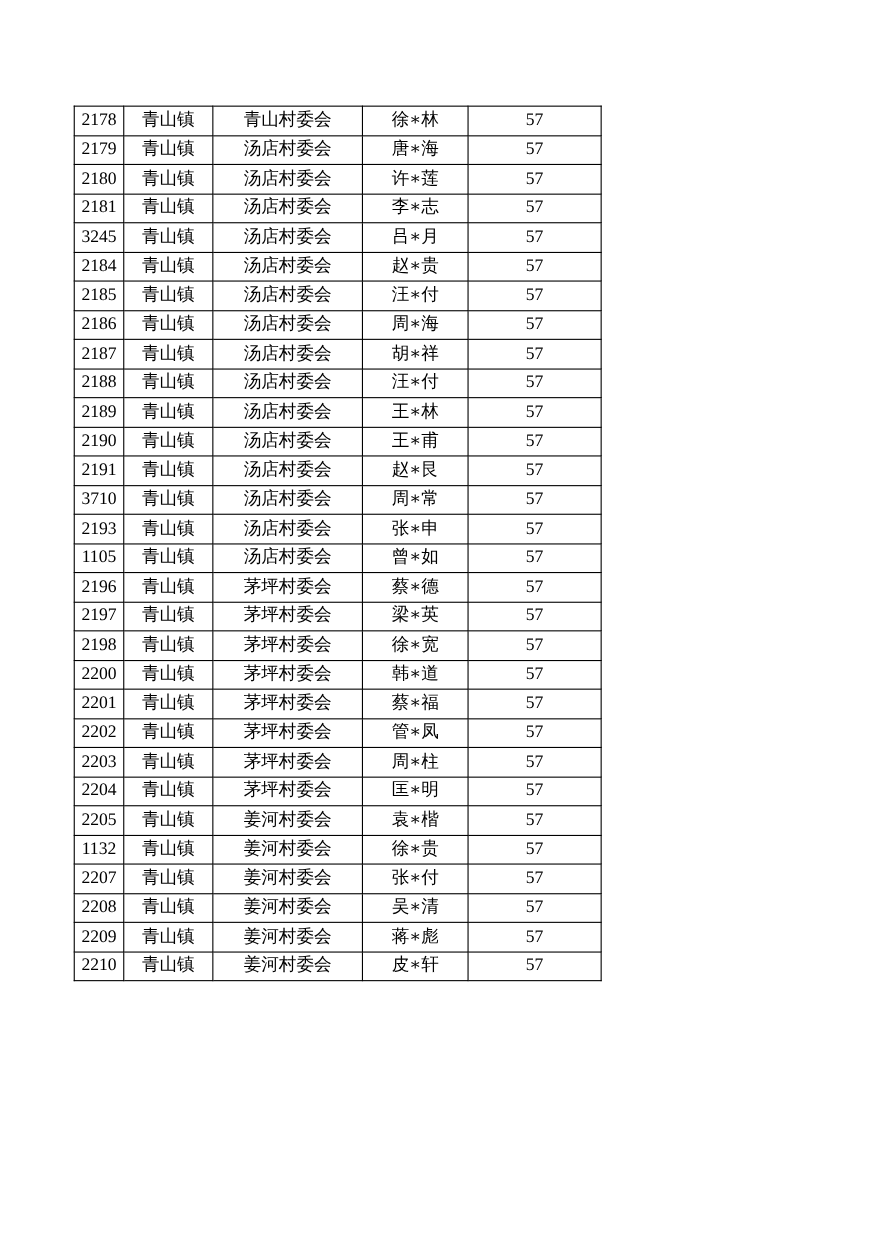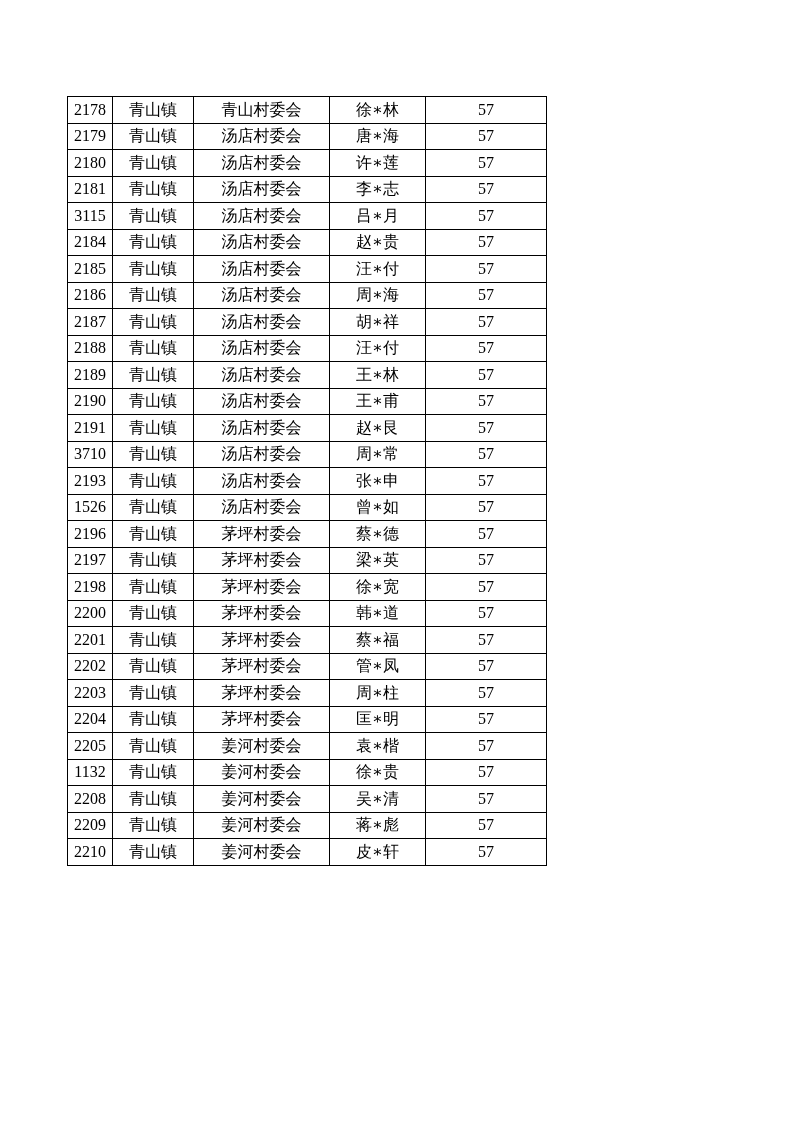--- a/index.html
+++ b/index.html
@@ -78,21 +78,21 @@
           <td>57</td>
         </tr>
         <tr>
           <td>2181</td>
           <td>青山镇</td>
           <td>汤店村委会</td>
           <td>李∗志</td>
           <td>57</td>
         </tr>
         <tr>
-          <td>3115</td>
+          <td>3245</td>
           <td>青山镇</td>
           <td>汤店村委会</td>
           <td>吕∗月</td>
           <td>57</td>
         </tr>
         <tr>
           <td>2184</td>
           <td>青山镇</td>
           <td>汤店村委会</td>
           <td>赵∗贵</td>
@@ -155,21 +155,21 @@
           <td>57</td>
         </tr>
         <tr>
           <td>2193</td>
           <td>青山镇</td>
           <td>汤店村委会</td>
           <td>张∗申</td>
           <td>57</td>
         </tr>
         <tr>
-          <td>1526</td>
+          <td>1105</td>
           <td>青山镇</td>
           <td>汤店村委会</td>
           <td>曾∗如</td>
           <td>57</td>
         </tr>
         <tr>
           <td>2196</td>
           <td>青山镇</td>
           <td>茅坪村委会</td>
           <td>蔡∗德</td>
@@ -229,20 +229,27 @@
           <td>青山镇</td>
           <td>姜河村委会</td>
           <td>袁∗楷</td>
           <td>57</td>
         </tr>
         <tr>
           <td>1132</td>
           <td>青山镇</td>
           <td>姜河村委会</td>
           <td>徐∗贵</td>
+          <td>57</td>
+        </tr>
+        <tr>
+          <td>2207</td>
+          <td>青山镇</td>
+          <td>姜河村委会</td>
+          <td>张∗付</td>
           <td>57</td>
         </tr>
         <tr>
           <td>2208</td>
           <td>青山镇</td>
           <td>姜河村委会</td>
           <td>吴∗清</td>
           <td>57</td>
         </tr>
         <tr>

